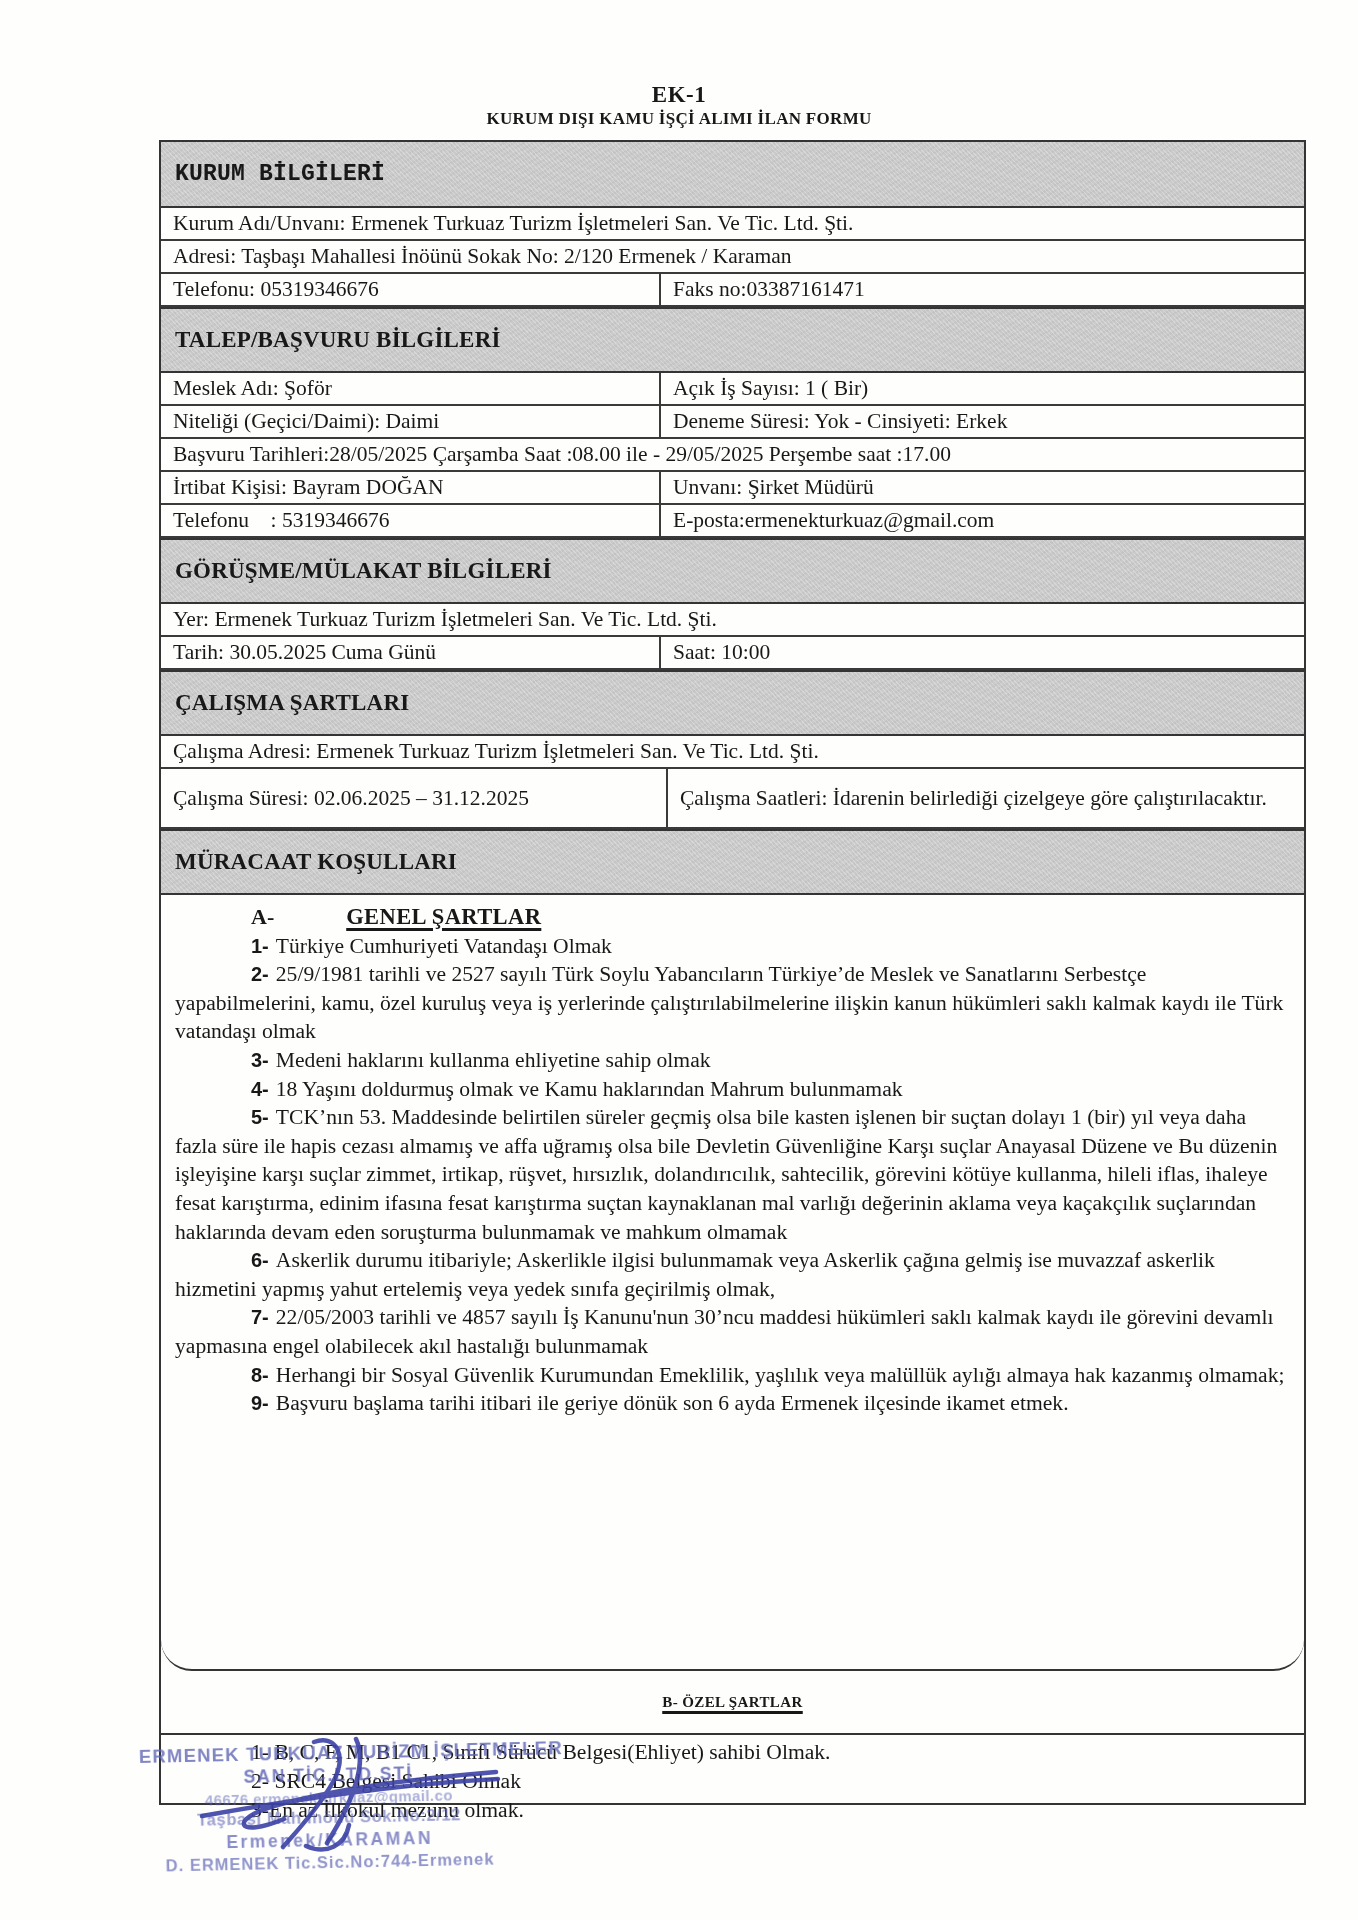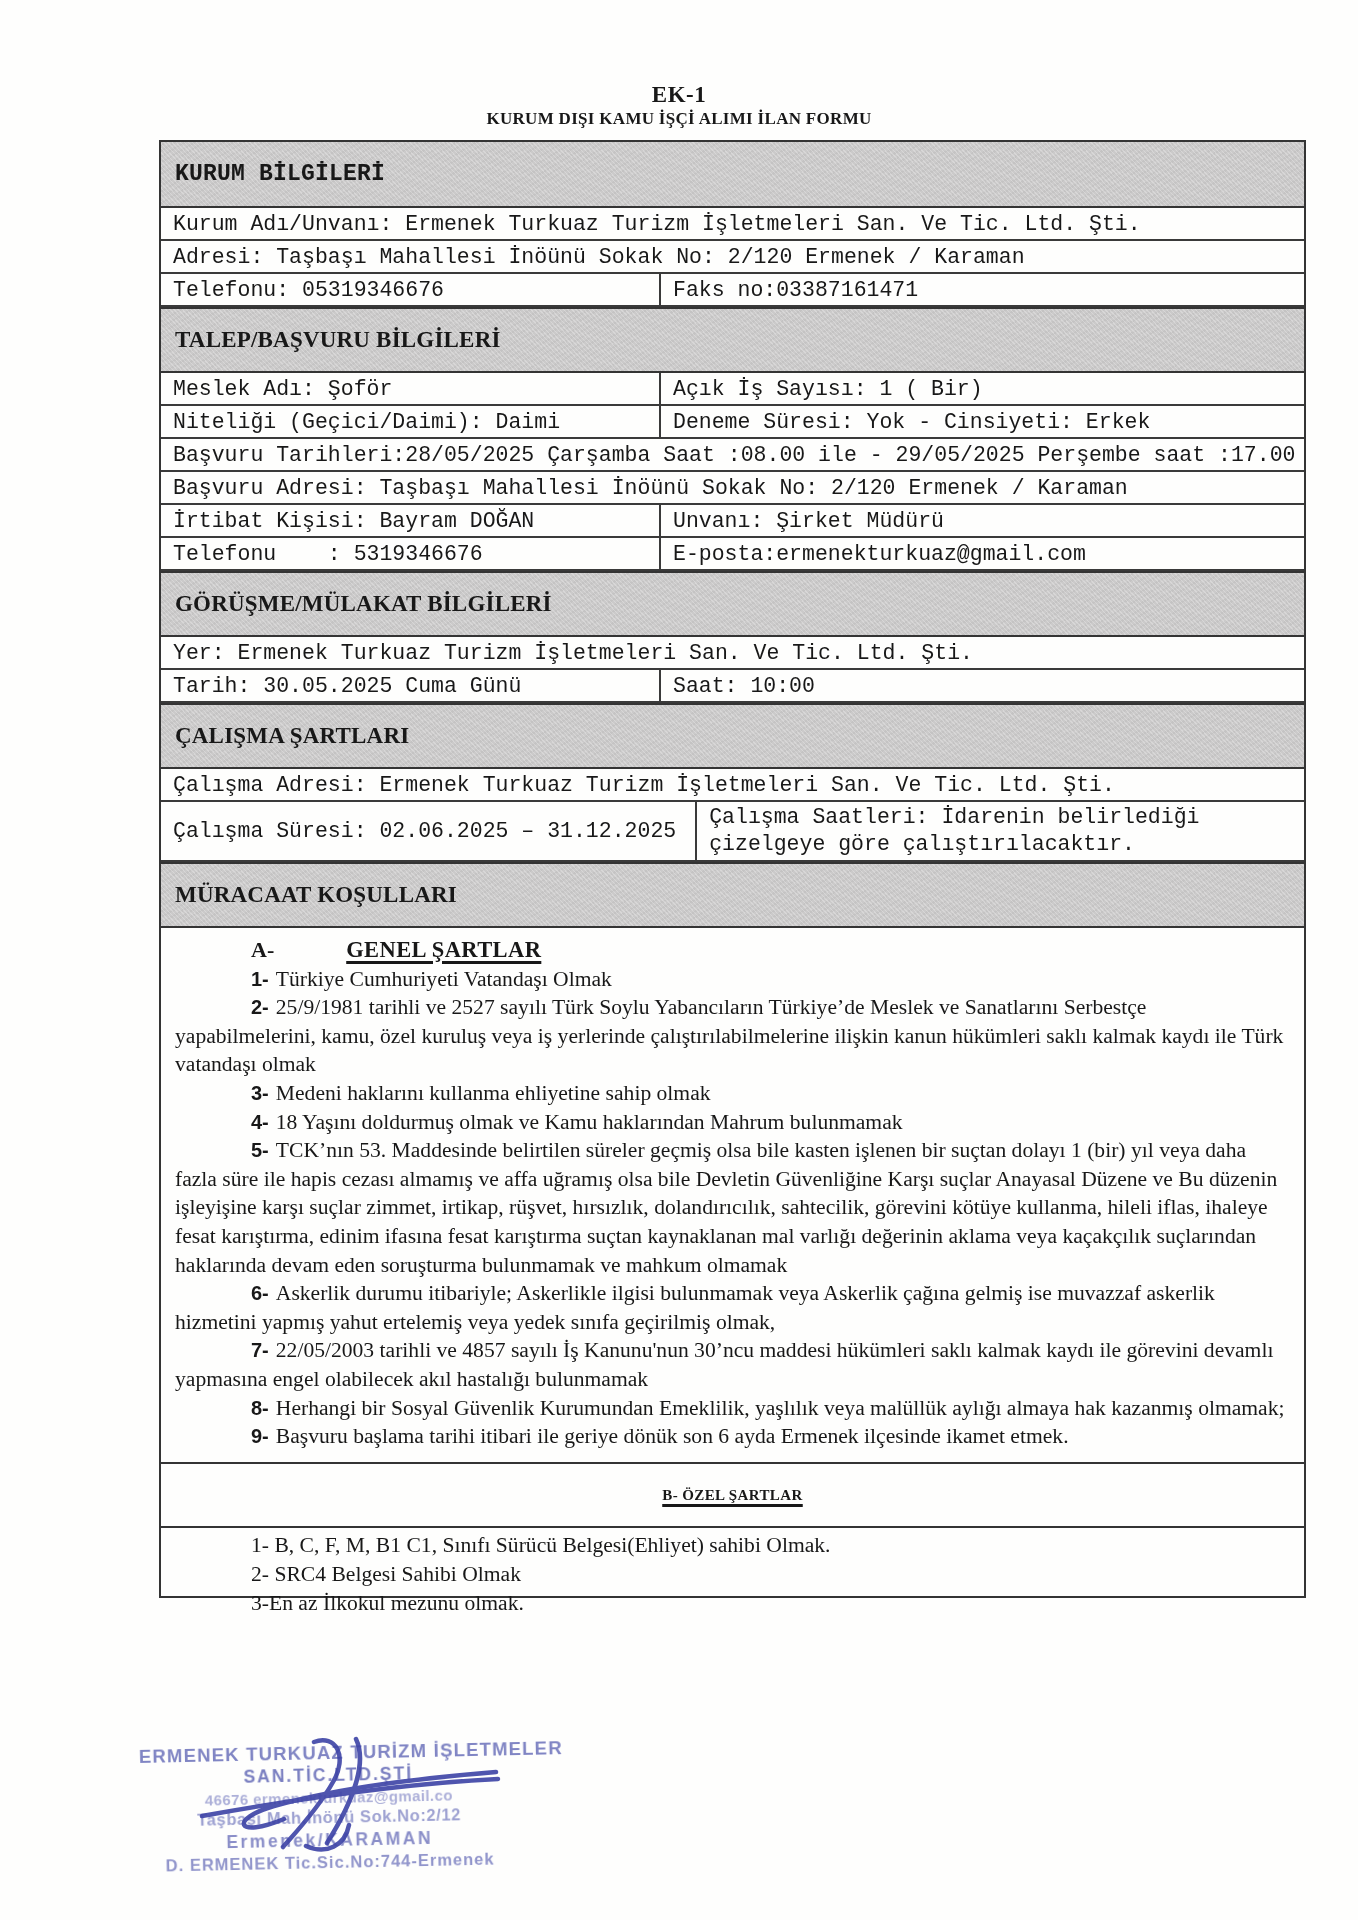--- a/index.html
+++ b/index.html
@@ -27,29 +27,29 @@
     border-top:2px solid #343434;border-bottom:2px solid #343434;
   }
   .form > :first-child{border-top:none;font-family:Liberation Mono, monospace;}
   .form > :last-child{border-bottom:none;}
   .bar span{font-weight:bold;font-size:23px;letter-spacing:.2px;}
   .row{display:flex;height:31px;border-bottom:2px solid #3a3a3a;box-sizing:content-box;}
   .cell{
     flex:1;display:flex;align-items:center;
     padding:4px 12px;font-size:21.5px;white-space:nowrap;overflow:visible;
     box-sizing:border-box;
-    font-family:Liberation Mono, monospace;
   }
   .cell.left{flex:0 0 498px;}
   .cell.right{border-left:2px solid #3a3a3a;}
   .row.tall{height:58px;}
   .row.tall .cell.right{white-space:normal;line-height:27px;align-items:center;margin-left:7px;}
   .bigcell{
-    height:536px;box-sizing:border-box;padding:8px 16px 0 14px;
+    height:776px;box-sizing:border-box;padding:8px 16px 0 14px;
     border-bottom:2px solid #343434;
+    border-radius:31px;
   }
   .bigcell p{margin:0;font-size:21.6px;line-height:28.6px;text-indent:76px;}
   .bigcell p b, .bcontent p b{
     font-family:"Liberation Sans","DejaVu Sans",sans-serif;
     font-weight:700;font-size:20px;margin-right:7px;
   }
   .bigcell p.heading b{font-family:"Liberation Serif",serif;font-size:22px;margin-right:72px;}
   .bigcell p.heading u{
     font-weight:bold;font-size:22.5px;letter-spacing:.4px;
     text-decoration-thickness:2.5px;text-underline-offset:4px;
@@ -113,23 +113,20 @@
     <div class="cell right">Açık İş Sayısı:  1 ( Bir)</div>
   </div>
   <div class="row">
     <div class="cell left">Niteliği (Geçici/Daimi): Daimi</div>
     <div class="cell right">Deneme Süresi: Yok - Cinsiyeti: Erkek</div>
   </div>
   <div class="row">
     <div class="cell">Başvuru Tarihleri:28/05/2025 Çarşamba Saat :08.00 ile -  29/05/2025 Perşembe saat :17.00</div>
   </div>
   <div class="row">
-    <div class="cell">Başvuru Adresi: Taşbaşı Mahallesi İnöünü Sokak No: 2/120 Ermenek / Karaman</div>
-  </div>
-  <div class="row">
     <div class="cell left">İrtibat Kişisi: Bayram DOĞAN</div>
     <div class="cell right">Unvanı: Şirket Müdürü</div>
   </div>
   <div class="row">
     <div class="cell left">Telefonu&nbsp;&nbsp;&nbsp;&nbsp;: 5319346676</div>
     <div class="cell right">E-posta:ermenekturkuaz@gmail.com</div>
   </div>
 
   <div class="bar">
     <span>GÖRÜŞME/MÜLAKAT BİLGİLERİ</span>

